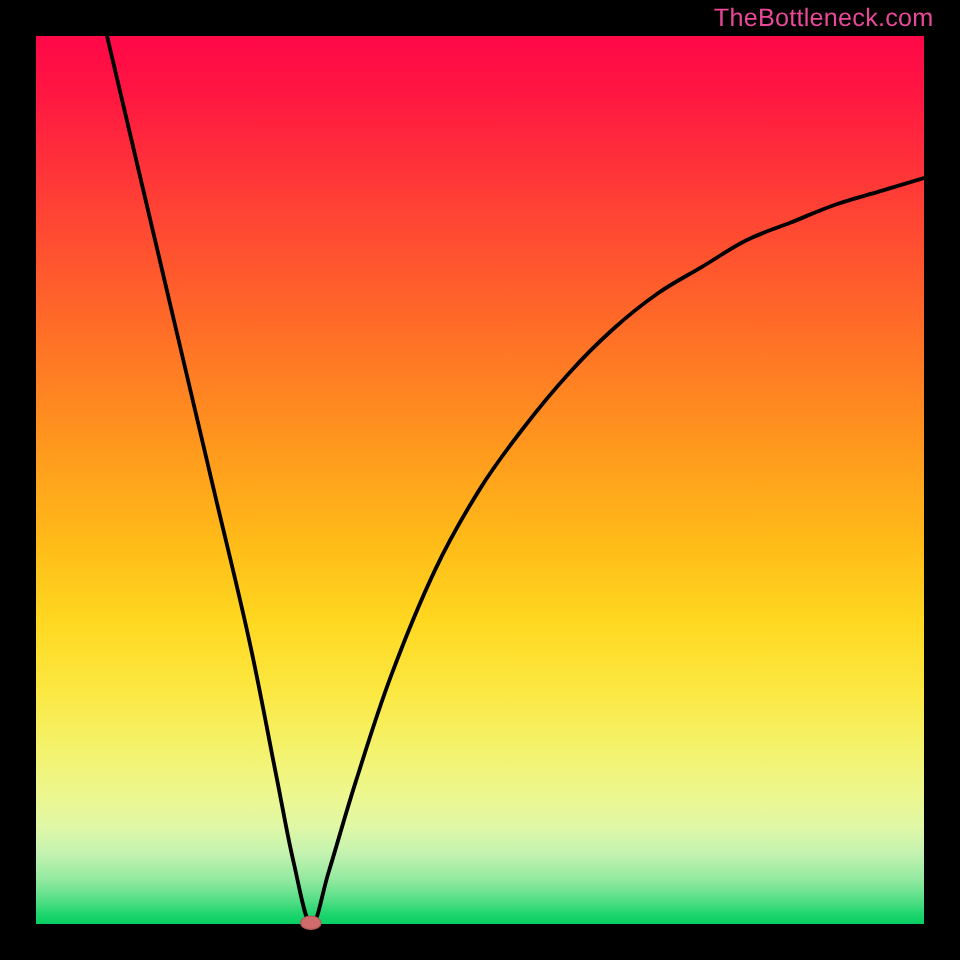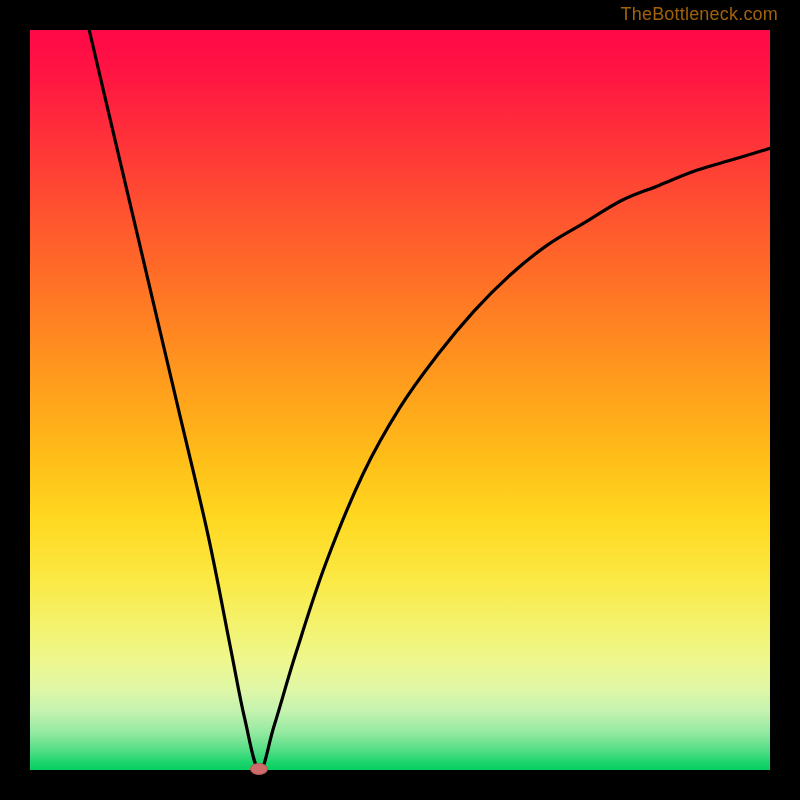--- a/index.html
+++ b/index.html
@@ -41,22 +41,22 @@
       #93e9a0 95%,
       #4fdd84 97.5%,
       #1bd46c 99%,
       #08cf62 100%
     );
   }
   .watermark {
     position: absolute;
     top: 4px;
     right: 22px;
-    color: #a16207;
-    font-size: 18px;
+    color: #ec4899;
+    font-size: 21px;
     font-weight: 500;
     letter-spacing: .2px;
     user-select: none;
   }
   svg.curve {
     position: absolute;
     left: 0;
     top: 0;
     width: 740px;
     height: 740px;

